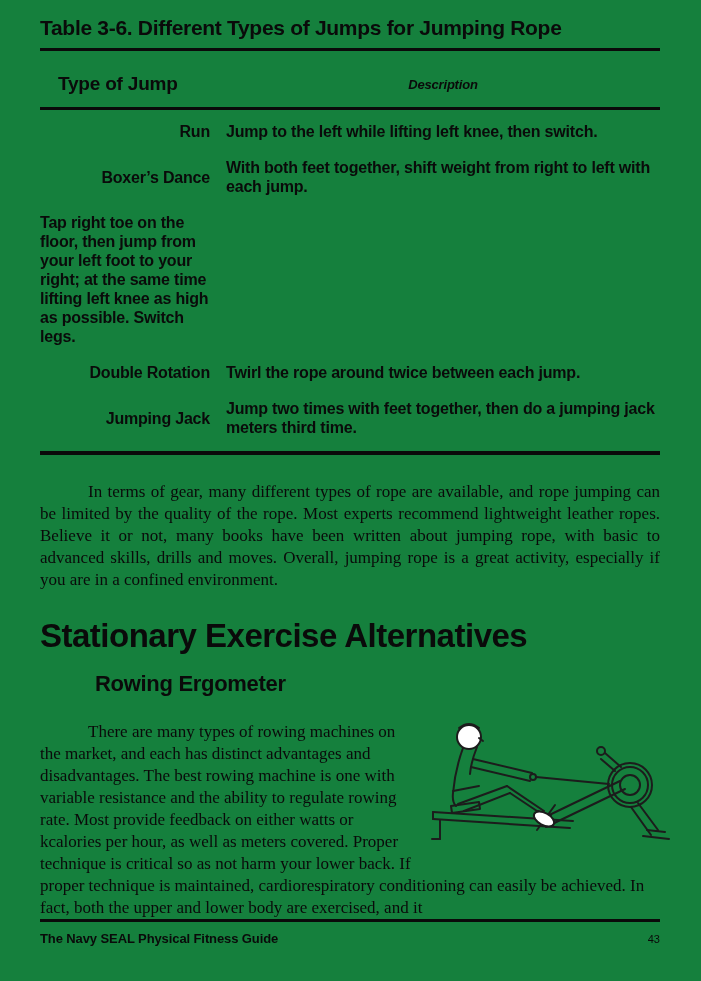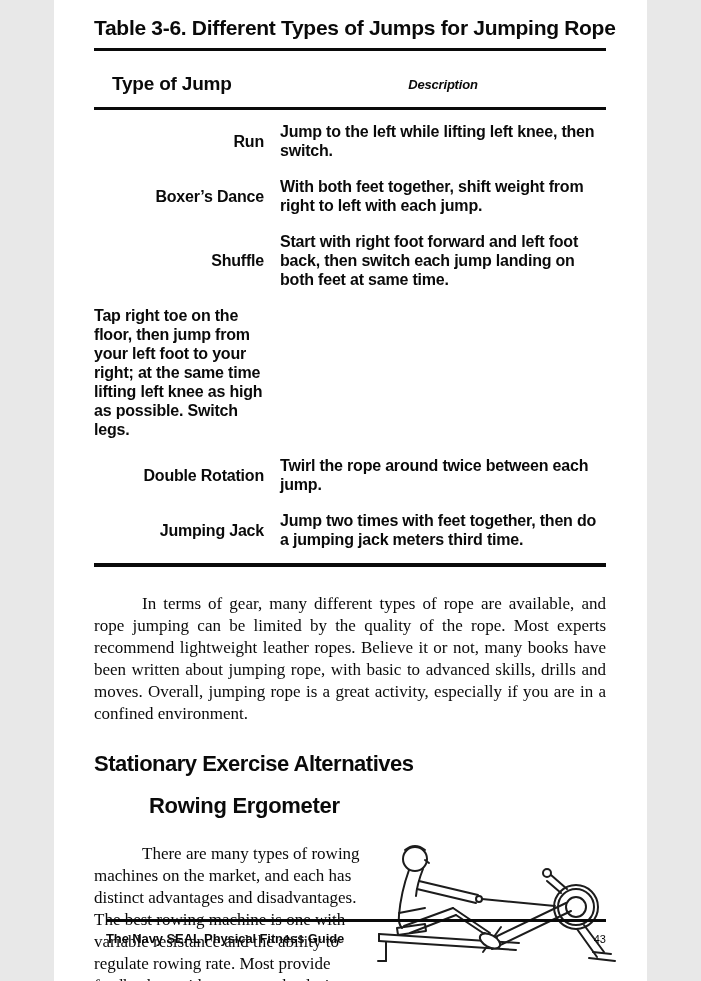--- a/index.html
+++ b/index.html
@@ -1,20 +1,20 @@
 <!DOCTYPE html>
 <html><head>
 <meta charset="utf-8">
 <style>
   html,body{margin:0;padding:0;background:#e8e8e8;}
   .page{
     position:relative;
-    width:593px;height:981px;
+    width:701px;height:981px;
     margin:0 auto;
-    background:#ffffff;
+    background:#15803d;
     color:#0a0a0a;
     overflow:hidden;
     font-family:"Liberation Sans", sans-serif;
   }
   .content{padding:14px 41px 0 40px;}
 
   
   .tbl-title{
     font-family:"Liberation Sans", sans-serif;
     font-weight:bold;font-size:21px;letter-spacing:-0.3px;
@@ -50,39 +50,39 @@
   
   .para{
     font-family:"Liberation Serif", serif;
     font-size:17px;line-height:22px;
     margin:26px 0 0 0;
     text-indent:48px;
   }
   .para-justify{text-align:justify;}
 
   .section-heading{
-    font-weight:bold;font-size:22px;letter-spacing:-0.5px;
+    font-weight:bold;font-size:33px;letter-spacing:-0.5px;
     margin:26px 0 16px 0;white-space:nowrap;
   }
   .sub-heading{
     font-weight:bold;font-size:22px;letter-spacing:-0.3px;
     margin:16px 0 0 55px;white-space:nowrap;
   }
 
   .row-section{margin-top:24px;}
   .illu{
     float:right;
     width:265px;height:150px;
     margin:-6px -30px 2px 10px;
   }
   .illu svg{display:block;width:100%;height:100%;}
 
   
   .footer{
-    position:absolute;left:52px;right:41px;top:919px;
+    position:absolute;left:40px;right:41px;top:919px;
   }
   .footer-bar{height:3px;background:#0a0a0a;}
   .footer-line{
     display:flex;justify-content:space-between;align-items:baseline;
     margin-top:9px;
   }
   .footer-title{font-weight:bold;font-size:13px;letter-spacing:-0.1px;}
   .footer-page{font-size:11px;}
 </style>
 </head>
@@ -103,24 +103,20 @@
       <div class="tbl-body">
         <div class="jump-row">
           <div class="jump-name">Run</div>
           <div class="jump-desc">Jump to the left while lifting left knee, then switch.</div>
         </div>
         <div class="jump-row">
           <div class="jump-name">Boxer’s Dance</div>
           <div class="jump-desc">With both feet together, shift weight from right to left with each jump.</div>
         </div>
         <div class="jump-row">
-          <div class="jump-name">Shuffle</div>
-          <div class="jump-desc">Start with right foot forward and left foot back, then switch each jump landing on both feet at same time.</div>
-        </div>
-        <div class="jump-row">
           <div class="jump-desc">Tap right toe on the floor, then jump from your left foot to your right; at the same time lifting left knee as high as possible. Switch legs.</div>
         </div>
         <div class="jump-row">
           <div class="jump-name">Double Rotation</div>
           <div class="jump-desc">Twirl the rope around twice between each jump.</div>
         </div>
         <div class="jump-row">
           <div class="jump-name">Jumping Jack</div>
           <div class="jump-desc">Jump two times with feet together, then do a jumping jack meters third time.</div>
         </div>

